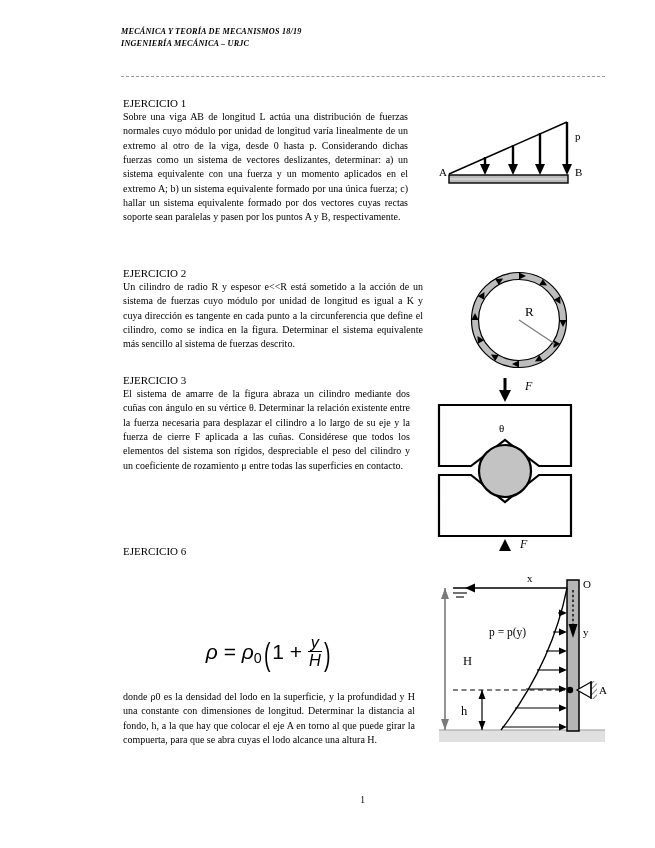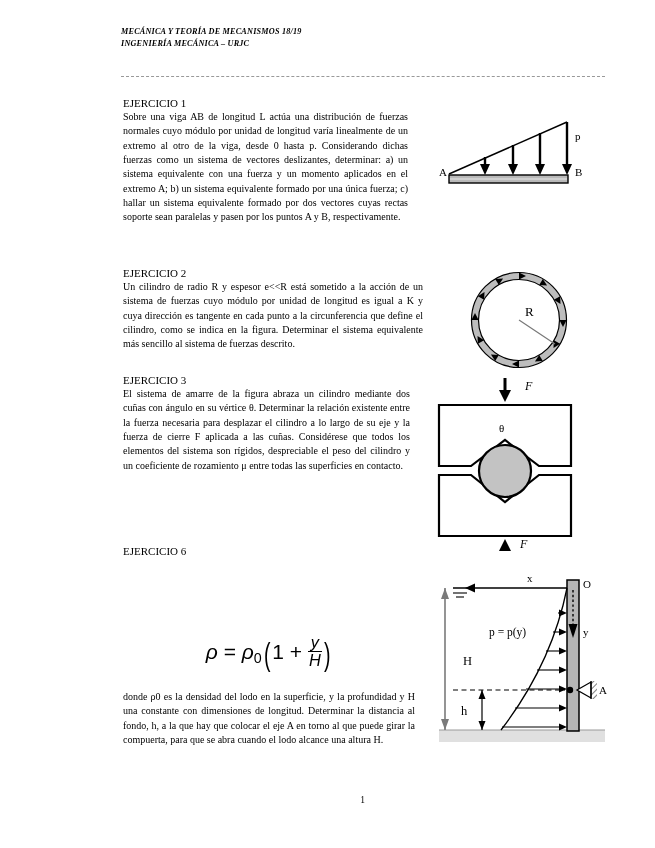--- a/index.html
+++ b/index.html
@@ -211,21 +211,21 @@
     <span class="var">ρ</span>
     <span>=</span>
     <span class="var">ρ</span><span class="sub">0</span><span class="paren">(</span><span>1 +</span>
     <span class="frac">
       <span class="num">y</span>
       <span class="den">H</span>
     </span><span class="paren">)</span>
   </div>
 
   <div class="blk" id="ex4-text2">
-    <p class="body-text">donde ρ0 es la densidad del lodo en la superficie, y la profundidad y H una constante con dimensiones de longitud. Determinar la distancia al fondo, h, a la que hay que colocar el eje A en torno al que puede girar la compuerta, para que se abra cuando el lodo alcance una altura H.</p>
+    <p class="body-text">donde ρ0 es la densidad del lodo en la superficie, y la profundidad y H una constante con dimensiones de longitud. Determinar la distancia al fondo, h, a la que hay que colocar el eje A en torno al que puede girar la compuerta, para que se abra cuyas el lodo alcance una altura H.</p>
   </div>
 
   <div class="fig" id="fig4">
     <svg width="180" height="182" viewBox="0 0 180 182">
       <defs>
         <pattern id="hatch" width="4" height="4" patternTransform="rotate(45)" patternUnits="userSpaceOnUse">
           <line x1="0" y1="0" x2="0" y2="4" stroke="#000" stroke-width="1"></line>
         </pattern>
       </defs>
 

